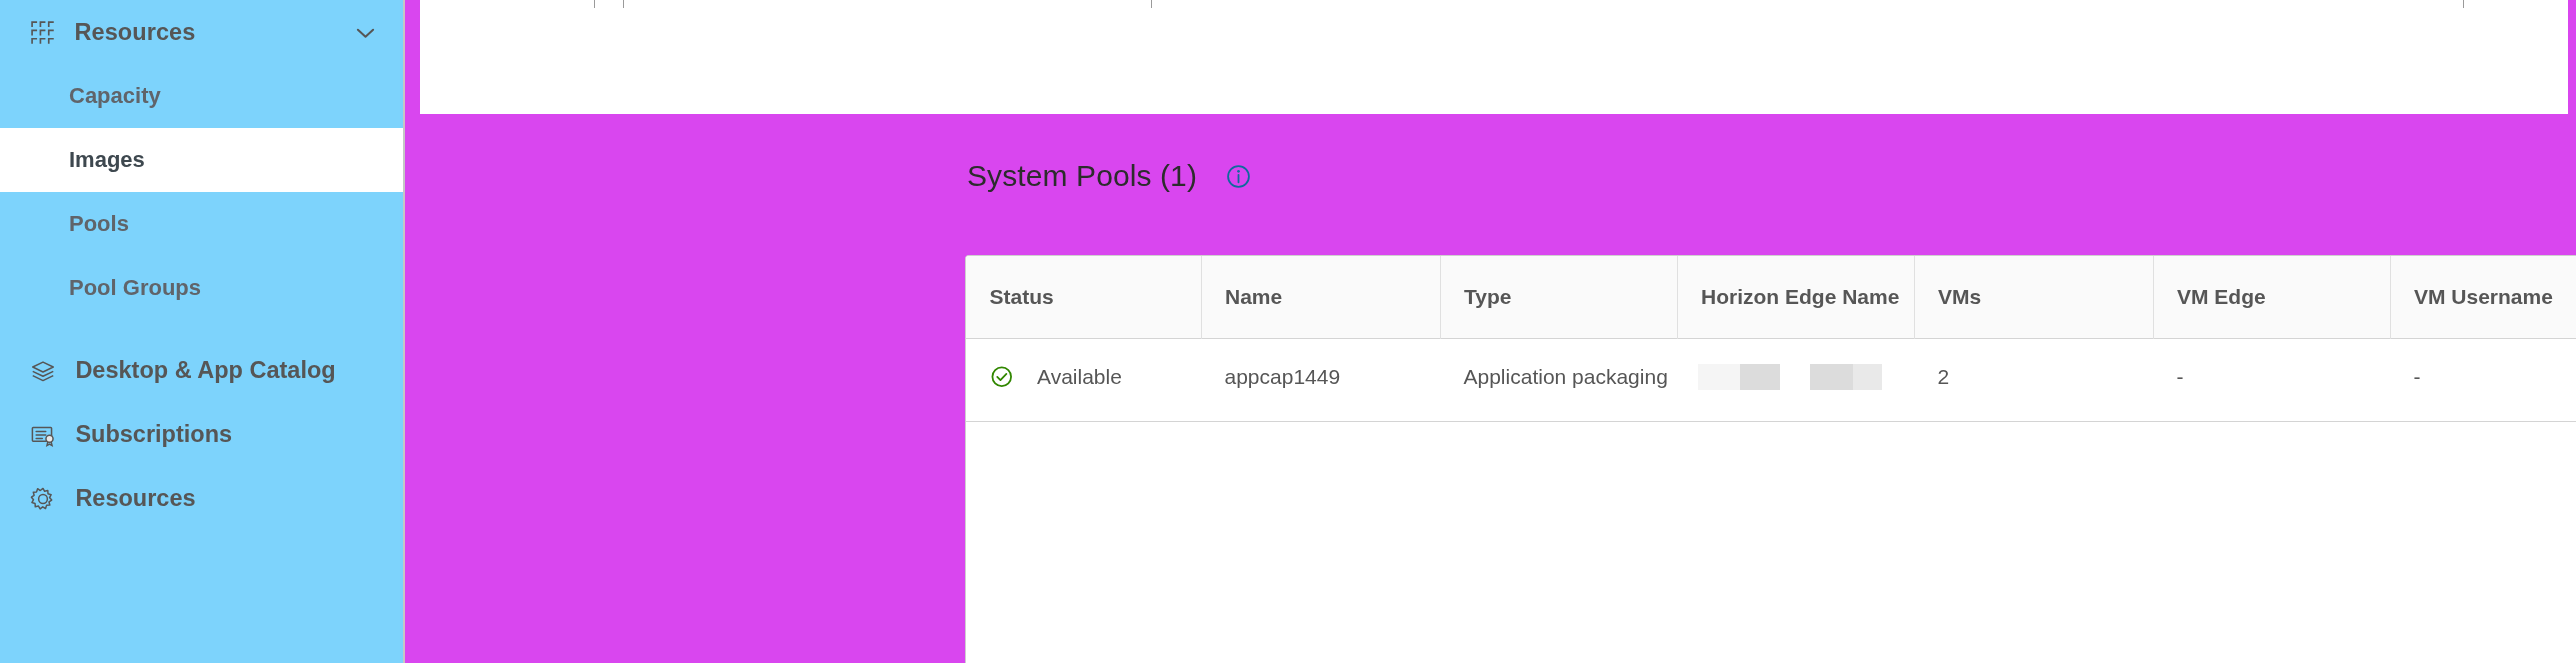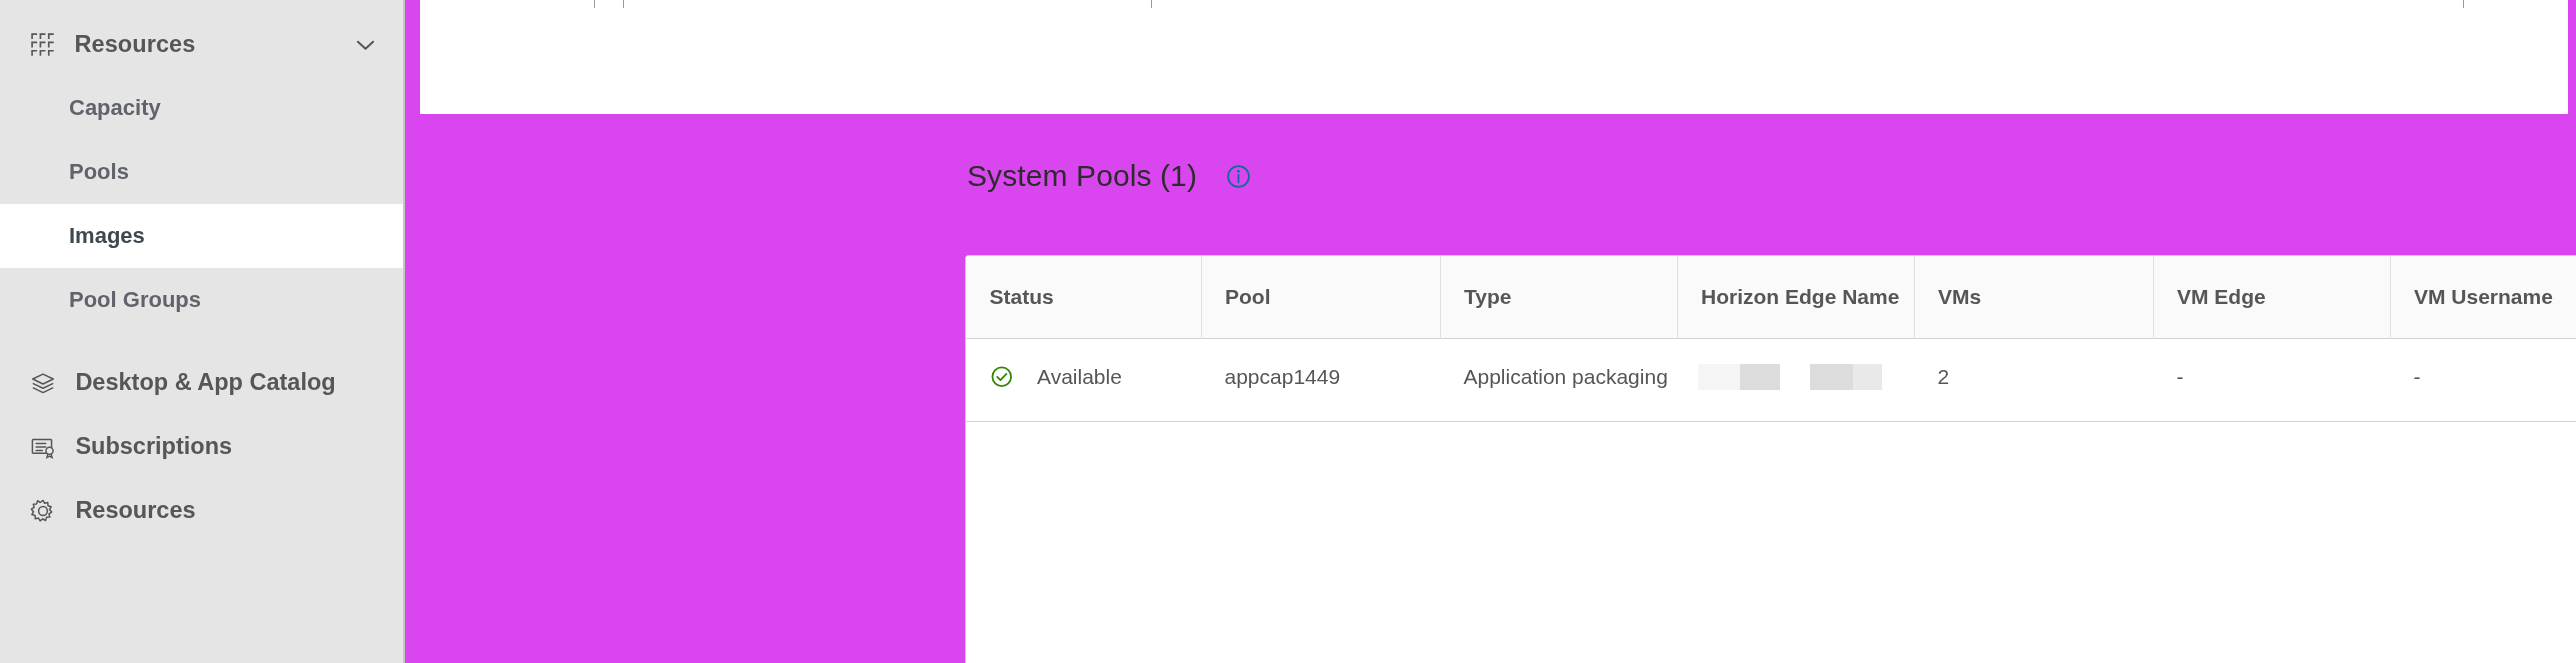--- a/index.html
+++ b/index.html
@@ -12,24 +12,24 @@
     -webkit-font-smoothing: antialiased;
   }
 
   #app { position: relative; width: 2576px; height: 664px; display: flex; }
 
   
   #sidebar {
     position: relative;
     width: 405px;
     height: 664px;
-    background: #e5e5e5;
+    background: #7dd3fc;
     border-right: 2.1px solid #c6c6c6;
     flex: 0 0 405px;
-    padding-top: 12px;
+    padding-top: 0;
   }
   .nav-group-header {
     display: flex;
     align-items: center;
     height: 64px;
     padding-left: 30px;
     padding-right: 23.5px;
     color: #565656;
     font-size: 23.5px;
     font-weight: bold;
@@ -189,26 +189,26 @@
         <svg width="29" height="29" viewBox="0 0 42 42" fill="none" stroke="#565656" stroke-width="3" stroke-linecap="round" stroke-linejoin="round">
           <path d="M10 17l11 10 11-10"></path>
         </svg>
       </span>
     </div>
 
     <div class="nav-sub">
       <span>Capacity</span>
     </div>
 
+    <div class="nav-sub active">
+      <span>Images</span>
+    </div>
+
     <div class="nav-sub">
       <span>Pools</span>
-    </div>
-
-    <div class="nav-sub active">
-      <span>Images</span>
     </div>
 
     <div class="nav-sub">
       <span>Pool Groups</span>
     </div>
 
     <div class="nav-item">
       <span class="ico">
         <svg width="26" height="26" viewBox="0 0 38 38" fill="none" stroke="#565656" stroke-width="2.2" stroke-linejoin="round">
           <path d="M19 6L4 13.2 19 20.4 34 13.2 19 6z"></path>
@@ -271,21 +271,21 @@
             <col class="c-name">
             <col class="c-type">
             <col class="c-edge">
           <col class="c-vms">
             <col class="c-vmname">
             <col class="c-vmuser">
         </colgroup>
         <thead>
           <tr>
             <th>Status</th>
-            <th>Pool</th>
+            <th>Name</th>
             <th>Type</th>
             <th>Horizon Edge Name</th>
             <th>VMs</th>
             <th>VM Edge</th>
             <th>VM Username</th>
 
           </tr>
         </thead>
         <tbody>
           <tr class="data-row">

